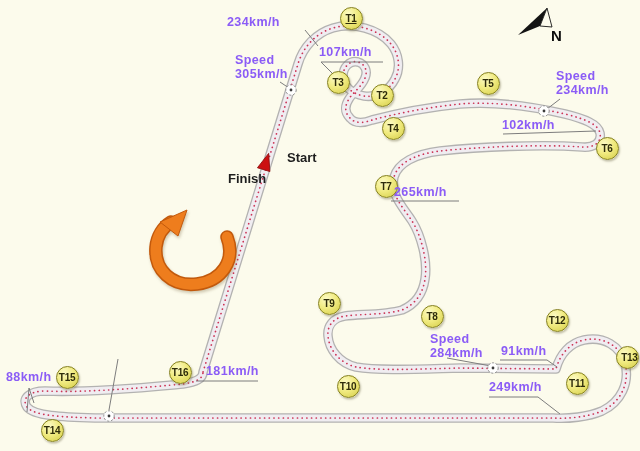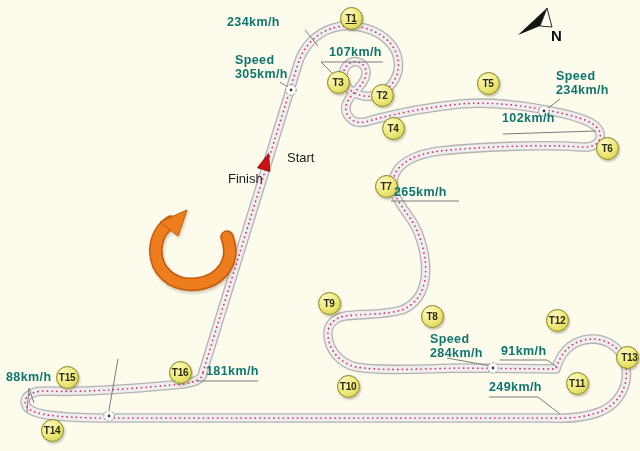--- a/index.html
+++ b/index.html
@@ -8,24 +8,24 @@
   #circuit-svg{position:absolute;left:0;top:0;}
   .badge{
     position:absolute;width:23px;height:23px;border-radius:50%;
     background:radial-gradient(circle at 35% 28%, #fcfac4 0%, #f0ea7e 48%, #d2cb45 100%);
     border:1px solid #84801f;color:#2e2c0a;
     font-weight:bold;font-size:10px;line-height:21px;text-align:center;
     box-sizing:border-box;box-shadow:1px 1.5px 2px rgba(110,105,70,.4);
     letter-spacing:-0.3px;
   }
   .spdlabel{
-    position:absolute;color:#0f766e;font-weight:bold;font-size:12.5px;
+    position:absolute;color:#8b5cf6;font-weight:bold;font-size:12.5px;
     line-height:13.5px;letter-spacing:.4px;white-space:nowrap;
   }
-  .sflabel{position:absolute;color:#1e1e1e;font-weight:normal;font-size:13px;white-space:nowrap;}
+  .sflabel{position:absolute;color:#1e1e1e;font-weight:bold;font-size:13px;white-space:nowrap;}
   .nlabel{position:absolute;color:#0d0d0d;font-weight:bold;font-size:15px;}
 </style>
 </head>
 <body>
 
 <div id="stage">
 
   <svg id="circuit-svg" width="640" height="451" viewBox="0 0 640 451">
 
     <path id="track-outline" fill="none" stroke-width="9.6" stroke-linejoin="round" d="M203,372 L298,64 C303,47 316,33 333,28 C353,22 379,29 391,44 C399,54 401,68 395,79 C389,91 376,98 364,96 C352,94 343,86 343,76 C343,67 350,60 358,62 C365,64 368,71 365,78 C361,88 353,92 349,99 C345,105 344,112 350,118 C355,124 364,123 372,120 C398,113 430,107 460,104 C495,101 535,107 565,114 C585,119 598,124 600,133 C602,143 593,148 582,147 C540,144 478,147 440,151 C415,154 398,163 394,177 C390,195 403,207 412,221 C421,235 428,261 425,279 C423,293 416,304 402,310 C384,315 360,314 345,316 C333,318 327,326 328,336 C329,349 339,363 356,367 C378,371 420,369 460,368 L556,369 C560,354 570,343 584,340 C604,336 620,346 625,363 C630,383 621,402 602,411 C588,417 568,419 553,418 L95,418 C62,417 34,416 27,407 C21,398 30,391 45,391 C90,393 150,387 183,384 C196,382 203,379 203,372 Z" stroke="#b3b2b1"></path>
@@ -100,32 +100,32 @@
     <div class="badge" style="left: 336.5px; top: 375px;">T10</div>
     <div class="badge" style="left: 565.5px; top: 371.5px;">T11</div>
     <div class="badge" style="left: 545.5px; top: 308.5px;">T12</div>
     <div class="badge" style="left: 615.5px; top: 345.5px; text-align: right;">T13</div>
     <div class="badge" style="left: 40.5px; top: 418.5px;">T14</div>
     <div class="badge" style="left: 55.5px; top: 365.5px;">T15</div>
     <div class="badge" style="left: 168.5px; top: 360.5px;">T16</div>
     <div class="spdlabel" style="left: 227px; top: 16px;">
       <div>234km/h</div>
     </div>
-    <div class="spdlabel" style="left: 329px; top: 46px;">
+    <div class="spdlabel" style="left: 319px; top: 46px;">
       <div>107km/h</div>
     </div>
     <div class="spdlabel" style="left: 235px; top: 54px;">
       <div>Speed</div>
       <div>305km/h</div>
     </div>
     <div class="spdlabel" style="left: 556px; top: 70px;">
       <div>Speed</div>
       <div>234km/h</div>
     </div>
-    <div class="spdlabel" style="left: 502px; top: 112px;">
+    <div class="spdlabel" style="left: 502px; top: 119px;">
       <div>102km/h</div>
     </div>
     <div class="spdlabel" style="left: 394px; top: 186px;">
       <div>265km/h</div>
     </div>
     <div class="spdlabel" style="left: 430px; top: 333px;">
       <div>Speed</div>
       <div>284km/h</div>
     </div>
     <div class="spdlabel" style="left: 501px; top: 345px;">

